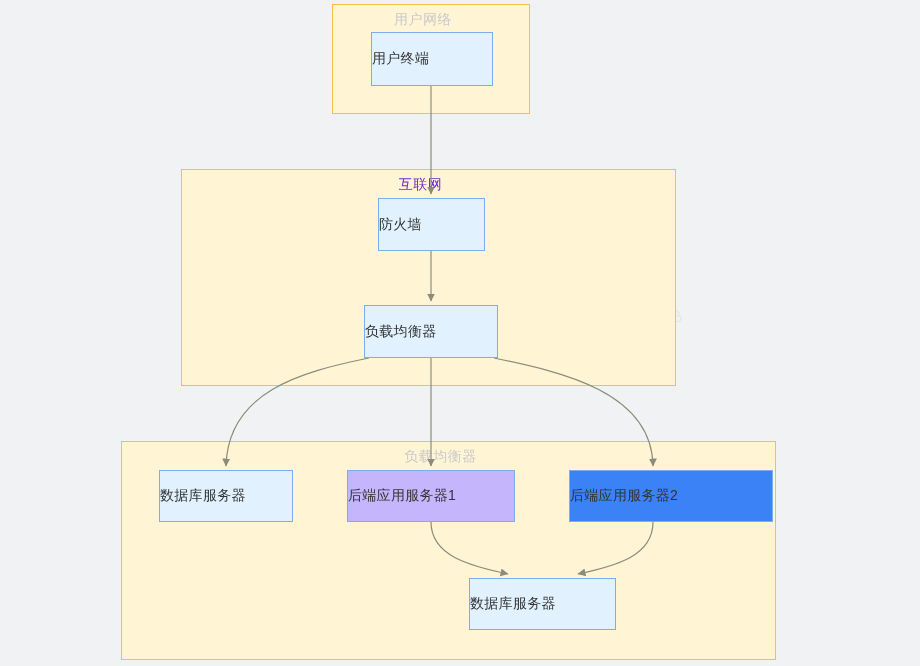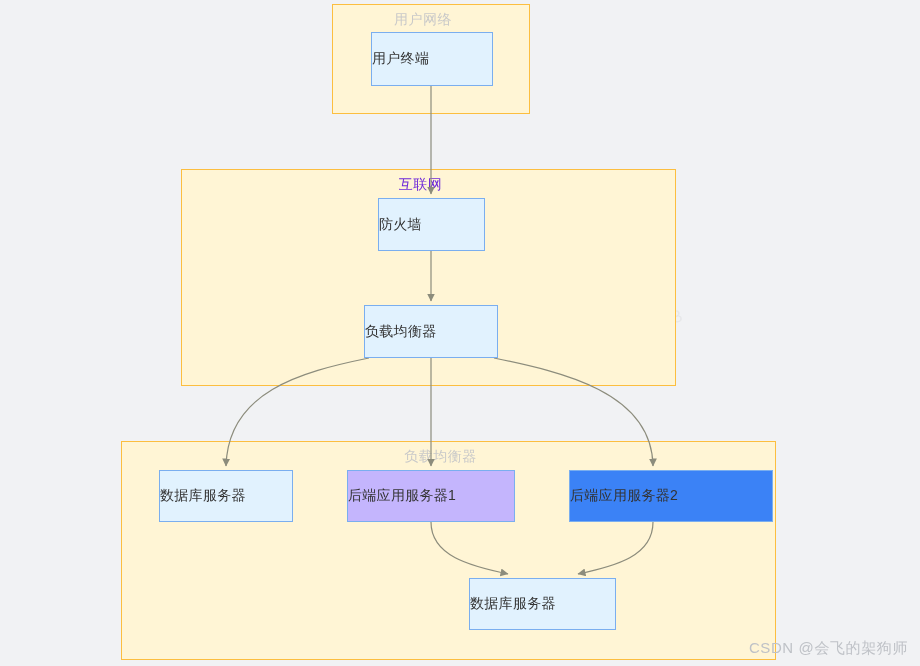--- a/index.html
+++ b/index.html
@@ -139,14 +139,13 @@
         <span>后端应用服务器1</span>
       </div>
       <div class="node" style="left: 569px; top: 470px; width: 204px; height: 52px; background: #3b82f6; border-color: rgb(122, 174, 239); color: rgb(51, 51, 51);">
         <span>后端应用服务器2</span>
       </div>
       <div class="node" style="left: 469px; top: 578px; width: 147px; height: 52px; background: rgb(225, 242, 254); border-color: rgb(122, 174, 239); color: rgb(51, 51, 51);">
         <span>数据库服务器</span>
       </div>
     </div>
 
-  <div class="watermark">CSDN @会飞的架狗师</div>
 </div>
 
 </body></html>

